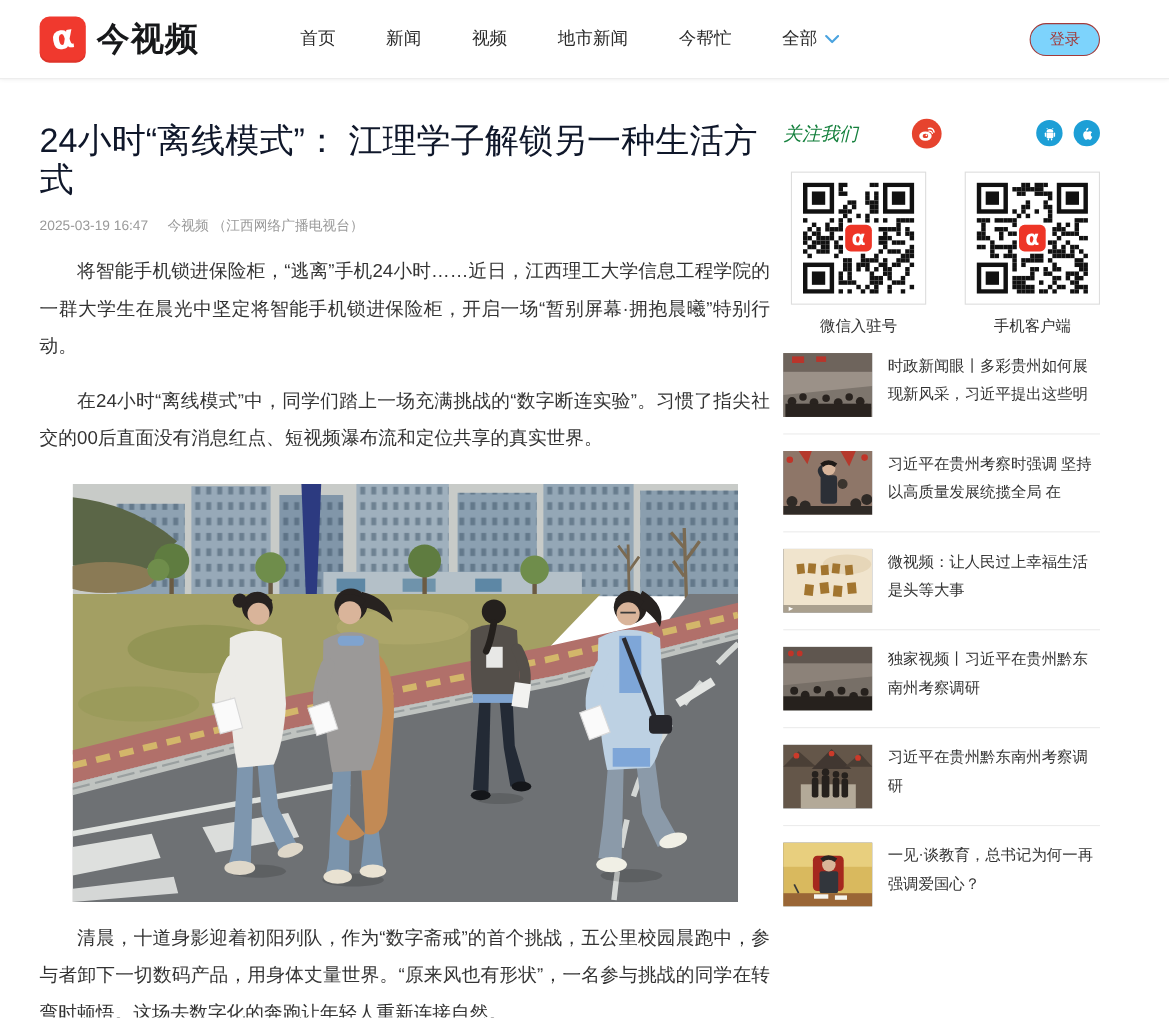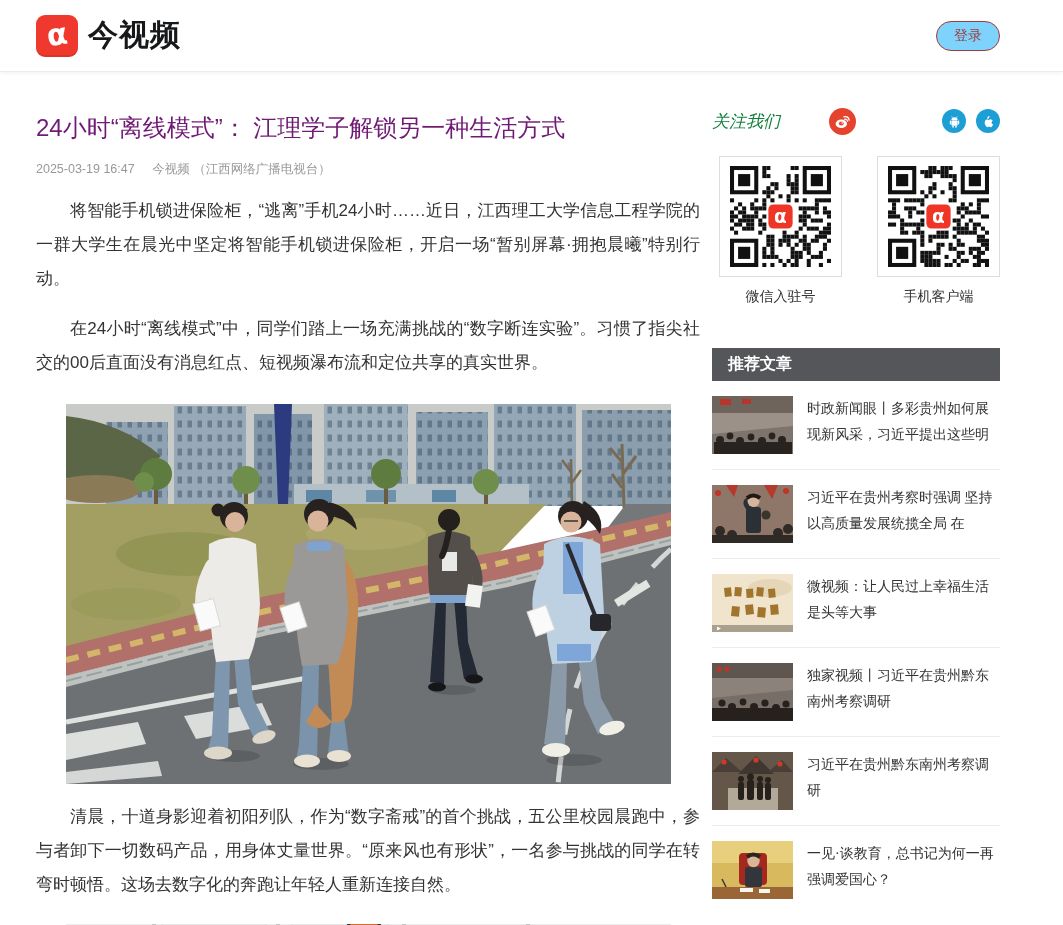--- a/index.html
+++ b/index.html
@@ -30,21 +30,21 @@
   nav.main-nav a{ font-size:16px; color:#2b2b2b; text-decoration:none; cursor:pointer; white-space:nowrap; }
   .nav-all{ display:flex; align-items:center; gap:7px; }
   .login-btn{
     margin-left:auto; margin-right:63px;
     border:1px solid #a23b3b; color:#a23b3b; background:#7dd3fc;
     font-size:14px; padding:5px 17px; border-radius:16px; cursor:pointer;
     font-family:inherit;
   }
   
   .main-col{ position:absolute; left:36px; top:90px; width:664px; }
-  .article-title{ font-size:24px; line-height:36px; font-weight:500; color:#701a75; margin-top:20px; }
+  .article-title{ font-size:31px; line-height:36px; font-weight:500; color:#0f172a; margin-top:20px; }
   .article-meta{ margin-top:15px; font-size:12.5px; color:#999; }
   .article-meta .src{ margin-left:14px;text-align:right; }
   .article-body p{
     font-size:17px; line-height:34px; color:#333; text-indent:2em;
     margin-top:16px; text-align:justify;
   }
   figure.photo{ margin:24px auto 0; width:605px; display:block; }
   figure.photo svg{ display:block; }
   
   .sidebar{ position:absolute; left:712px; top:90px; width:288px; }
@@ -75,20 +75,35 @@
 </head>
 <body>
 
 <header class="site-header">
   <div class="logo">
     <div class="logo-mark">
         <span>α</span>
       </div>
     <div class="logo-text">今视频</div>
   </div>
+  <nav class="main-nav">
+    <a>首页</a>
+    <a>新闻</a>
+    <a>视频</a>
+    <a>地市新闻</a>
+    <a>今帮忙</a>
+    <a class="nav-all">
+      <span>全部</span>
+      <span style="display:flex;">
+        <svg width="13" height="9" viewBox="0 0 12 8">
+            <path d="M1 1.5 L6 6.5 L11 1.5" stroke="#4aa3df" stroke-width="1.8" fill="none" stroke-linecap="round" stroke-linejoin="round"></path>
+          </svg>
+      </span>
+    </a>
+  </nav>
   <button class="login-btn">登录</button>
 </header>
 
 <main class="main-col">
   <h1 class="article-title">24小时“离线模式”： 江理学子解锁另一种生活方式</h1>
   <div class="article-meta">
     <span>2025-03-19 16:47</span>
     <span class="src">今视频 （江西网络广播电视台）</span>
   </div>
   <div class="article-body">
@@ -709,21 +724,20 @@
             <rect x="4" y="76" width="20" height="20" fill="#fff"></rect>
             <rect x="8" y="80" width="12" height="12" fill="#111"></rect>
             <rect x="38" y="38" width="24" height="24" rx="5" fill="#ee3526"></rect>
             <text x="50" y="56" font-size="18.4" fill="#fff" text-anchor="middle" font-family="DejaVu Sans, sans-serif" font-weight="bold">α</text>
           </svg>
       </div>
       <div class="qr-label">手机客户端</div>
     </div>
   </div>
 
-  <div class="rec-header">推荐文章</div>
 
   <div class="rec-list">
 
     <div class="rec-item">
       <div class="rec-thumb">
         <svg viewBox="0 0 81 58">
           <rect width="81" height="58" fill="#9b9188"></rect>
           <rect width="81" height="17" fill="#6e645c"></rect>
           <rect x="8" y="3" width="11" height="6" fill="#b8352b"></rect>
             <rect x="30" y="3" width="9" height="5" fill="#b8352b"></rect>

